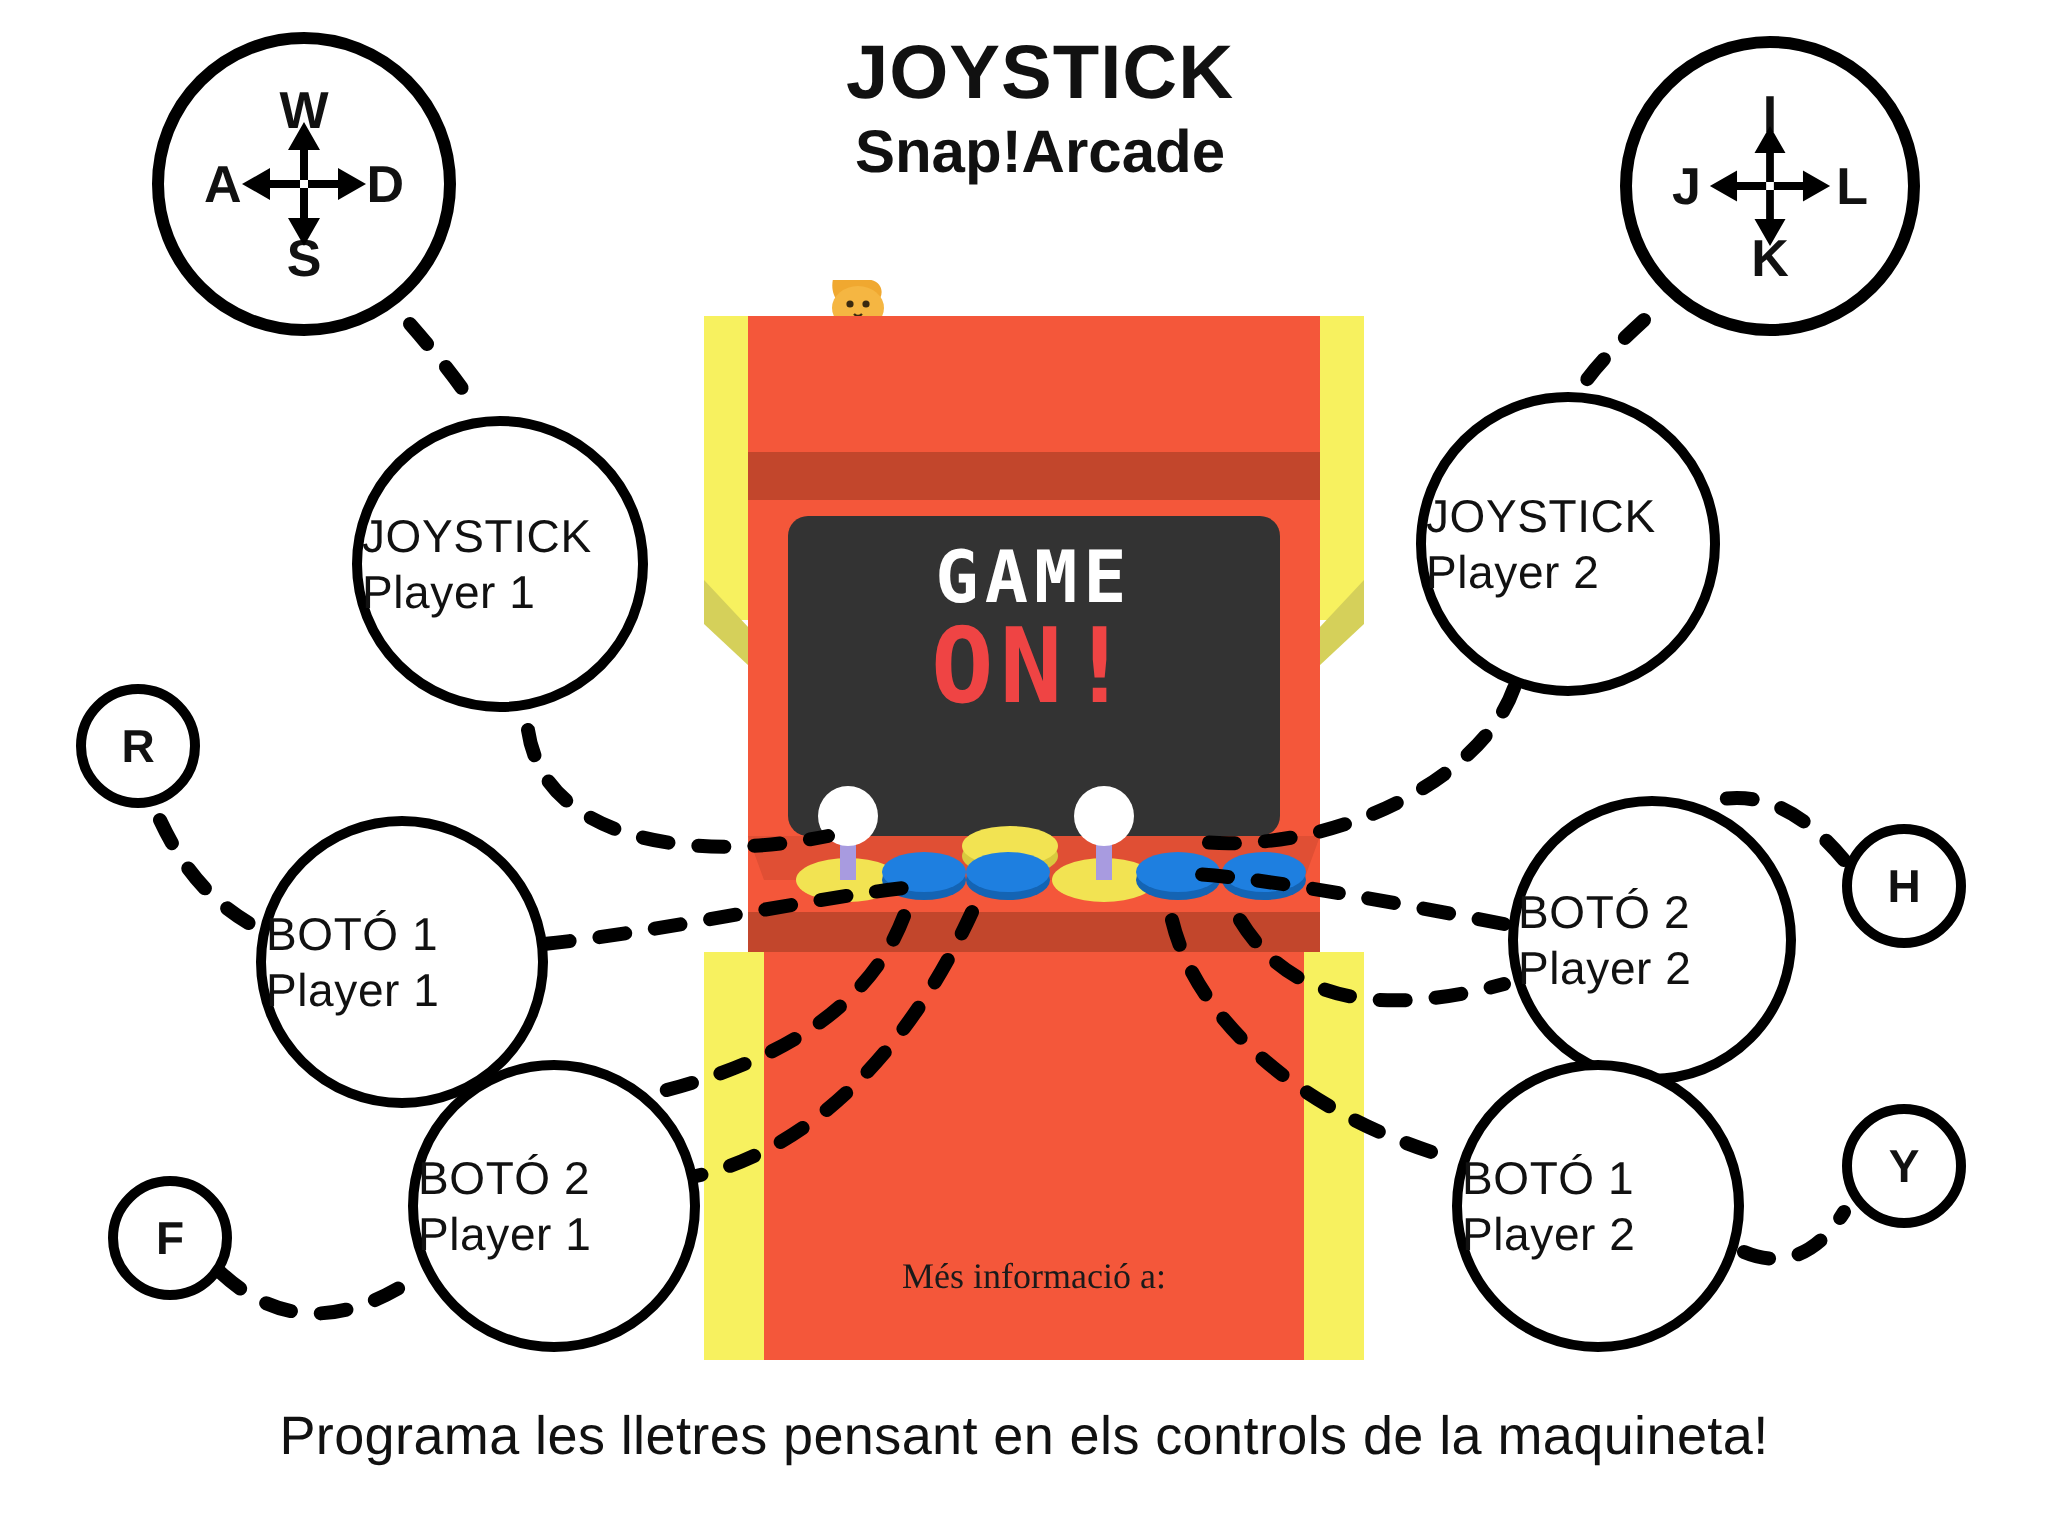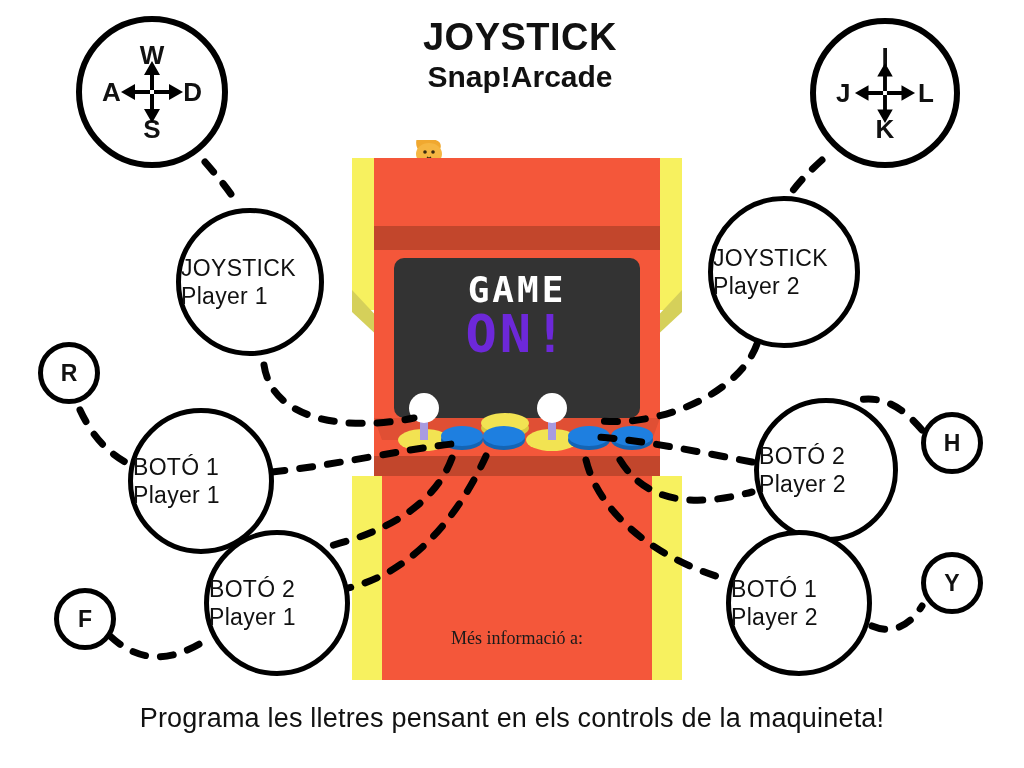--- a/index.html
+++ b/index.html
@@ -260,21 +260,21 @@
         <ellipse cx="280" cy="296" rx="21" ry="10" fill="#1e7fe0"></ellipse>
       </g>
 
       <rect x="0" y="336" width="330" height="204" fill="#f7f15f"></rect>
       <rect x="30" y="336" width="270" height="204" fill="#f4573a"></rect>
     </svg>
 
     
     <div style="position:absolute; left:42px; top:132px; width:246px; text-align:center;">
       <div style="font-family:'DejaVu Sans Mono', monospace; font-weight:700; font-size:36px; color:#fff; letter-spacing:3px; line-height:1.0;">GAME</div>
-      <div style="font-family:'DejaVu Sans Mono', monospace; font-weight:700; font-size:52px; color:#6d28d9; letter-spacing:3px; line-height:1.0;">ON!</div>
+      <div style="font-family:'DejaVu Sans Mono', monospace; font-weight:700; font-size:52px; color:#ef4444; letter-spacing:3px; line-height:1.0;">ON!</div>
     </div>
 
     
     <div style="position:absolute; left:30px; top:488px; width:270px; text-align:center;font-family:Liberation Serif, serif;">
       <div style="font-size:18px; color:#1a1a1a;">Més informació a:</div>
     </div>
   </div>
 
   <div class="bubble" style="left:176px; top:208px; width:148px; height:148px;">
     <div class="l1">JOYSTICK</div>

